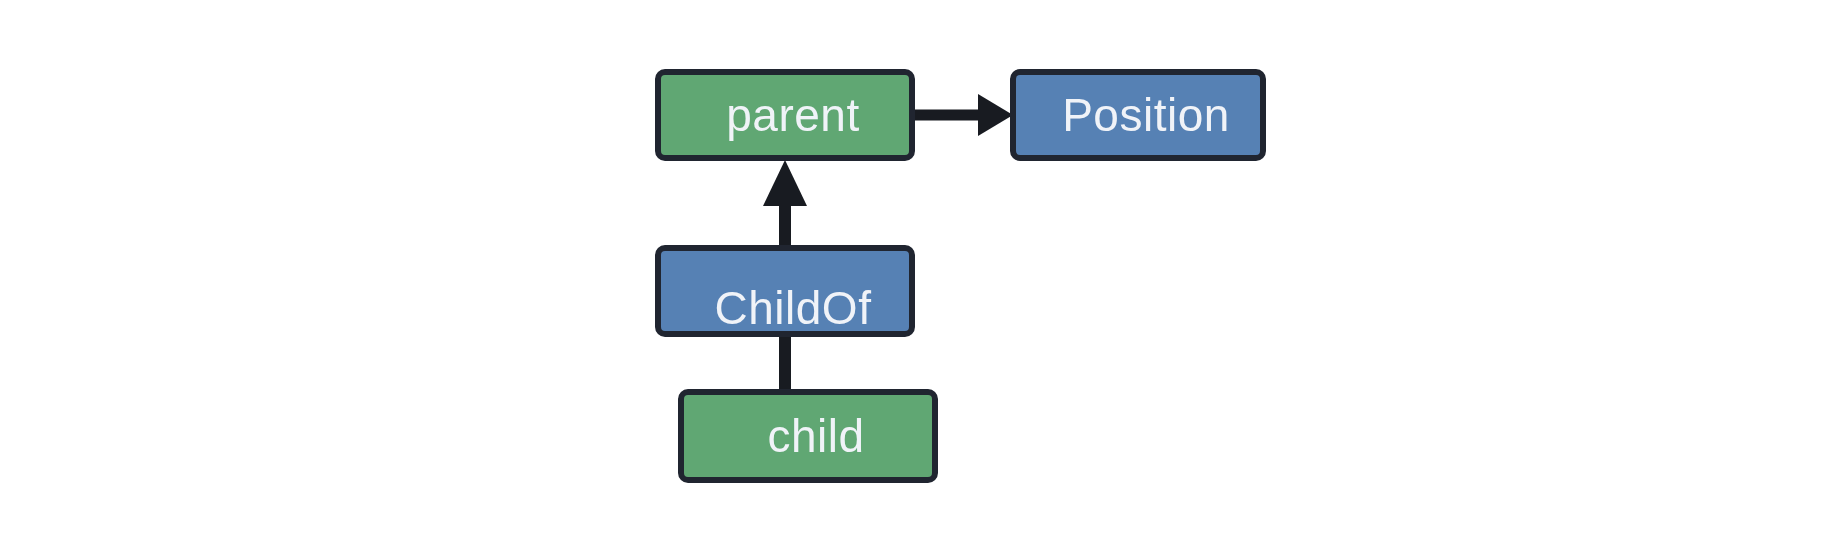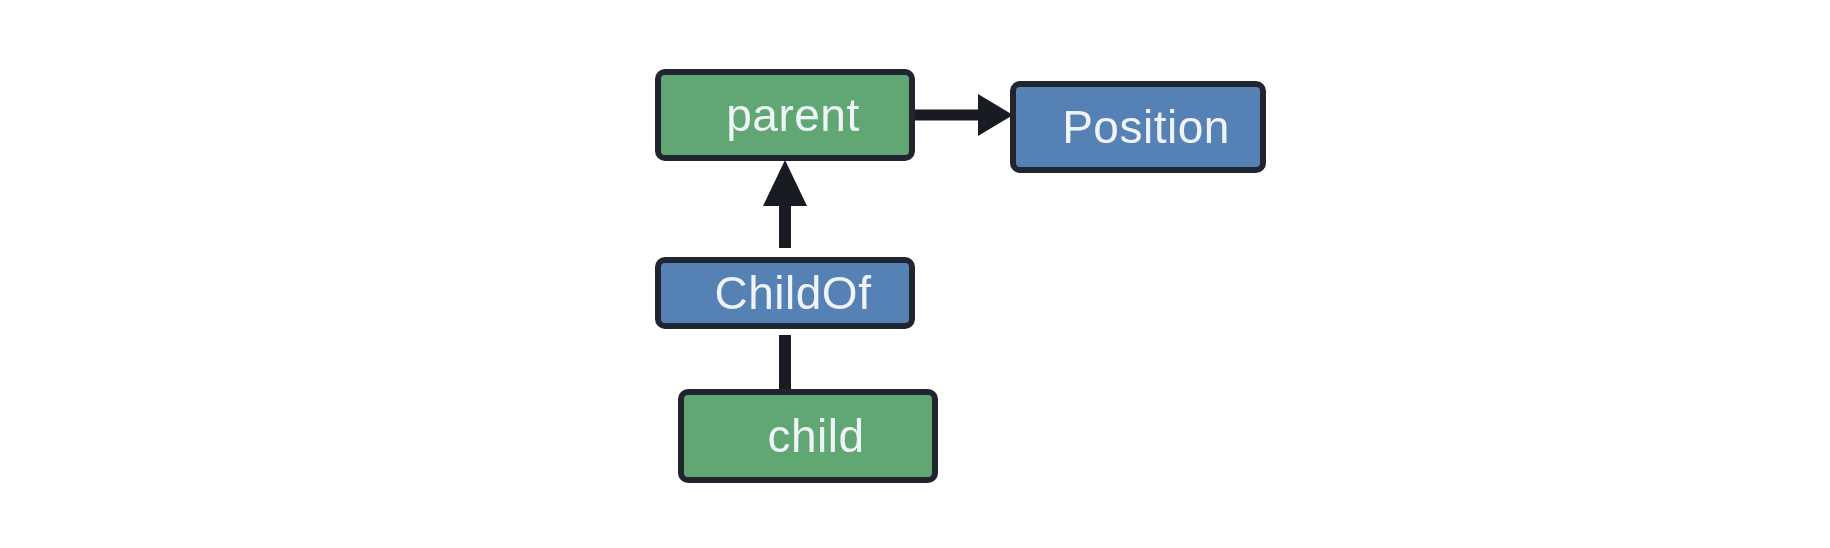--- a/index.html
+++ b/index.html
@@ -20,25 +20,25 @@
     align-items: center;
     justify-content: center;
     color: var(--node-text, #f0f3f8);
     font-size: 46px;
     line-height: 1;
     letter-spacing: 0.5px;
     user-select: none;
     padding-left: 16px;
   }
   .node.entity    { background: var(--entity-fill, #60a773); }
-  .node.component { background: var(--component-fill, #5681b4); margin-top: 12px; }
+  .node.component { background: var(--component-fill, #5681b4); }
 
   #node-parent   { left: 655px;  top: 69px;  width: 260px; height: 92px; }
   #node-position { left: 1010px; top: 69px;  width: 256px; height: 92px; }
-  #node-childof  { left: 655px;  top: 245px; width: 260px; height: 72px; }
+  #node-childof  { left: 655px;  top: 245px; width: 260px; height: 92px; align-items: flex-end; }
   #node-child    { left: 678px;  top: 389px; width: 260px; height: 94px; }
 
   .edges {
     position: absolute;
     left: 0; top: 0;
     width: 1830px; height: 548px;
     pointer-events: none;
   }
   .edge-shaft { stroke: var(--arrow, #181b21); }
   .edge-head  { fill:   var(--arrow, #181b21); }

